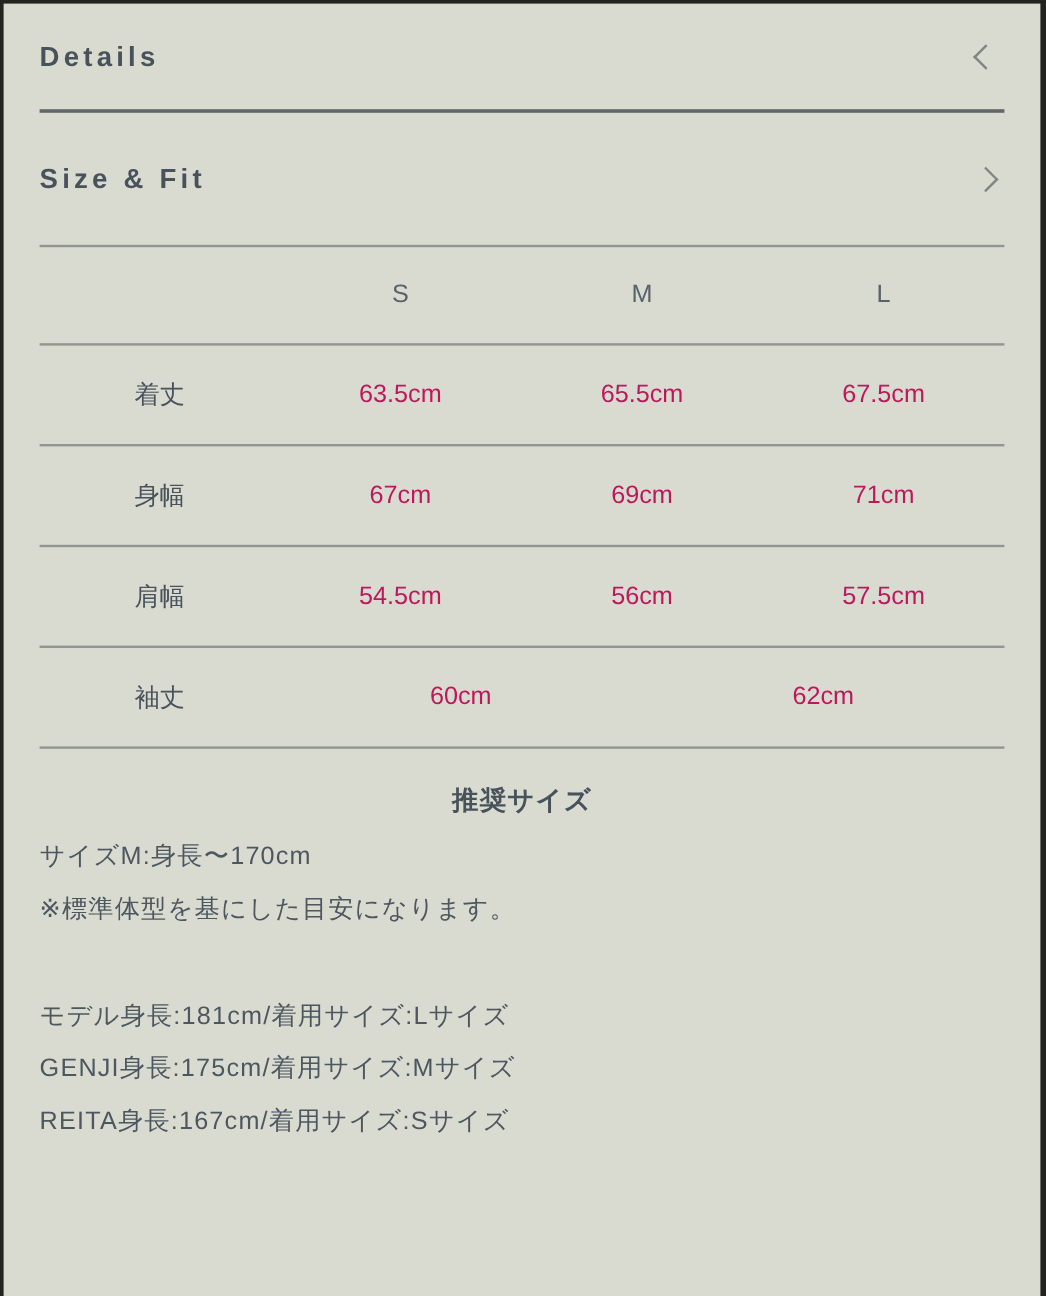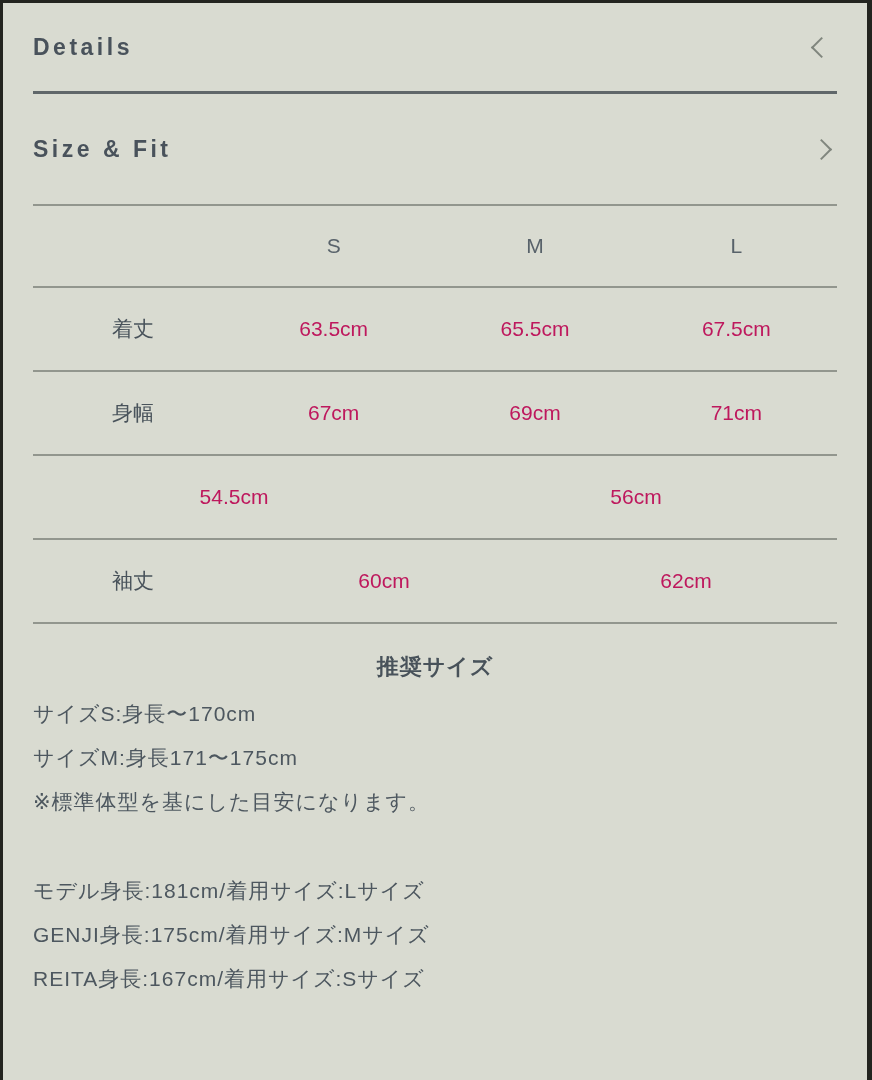--- a/index.html
+++ b/index.html
@@ -123,36 +123,37 @@
       </div>
 
       <div class="t-row data">
         <div class="t-cell label">身幅</div>
         <div class="t-cell val">67cm</div>
         <div class="t-cell val">69cm</div>
         <div class="t-cell val">71cm</div>
       </div>
 
       <div class="t-row data">
+        <div class="t-cell label">肩幅</div>
         <div class="t-cell val">54.5cm</div>
         <div class="t-cell val">56cm</div>
+        <div class="t-cell val">57.5cm</div>
       </div>
 
       <div class="t-row data">
         <div class="t-cell label">袖丈</div>
         <div class="t-cell val">60cm</div>
         <div class="t-cell val">62cm</div>
       </div>
 
     </div>
 
     <div class="reco">
       <p class="reco-title">推奨サイズ</p>
-      <p class="jp-line">サイズS:身長〜170cm</p>
-      <p class="jp-line">サイズM:身長171〜175cm</p>
+      <p class="jp-line">サイズM:身長〜170cm</p>
       <p class="jp-line">※標準体型を基にした目安になります。</p>
     </div>
 
     <div class="models">
       <p class="jp-line">モデル身長:181cm/着用サイズ:Lサイズ</p>
       <p class="jp-line">GENJI身長:175cm/着用サイズ:Mサイズ</p>
       <p class="jp-line">REITA身長:167cm/着用サイズ:Sサイズ</p>
     </div>
 
   </div>

